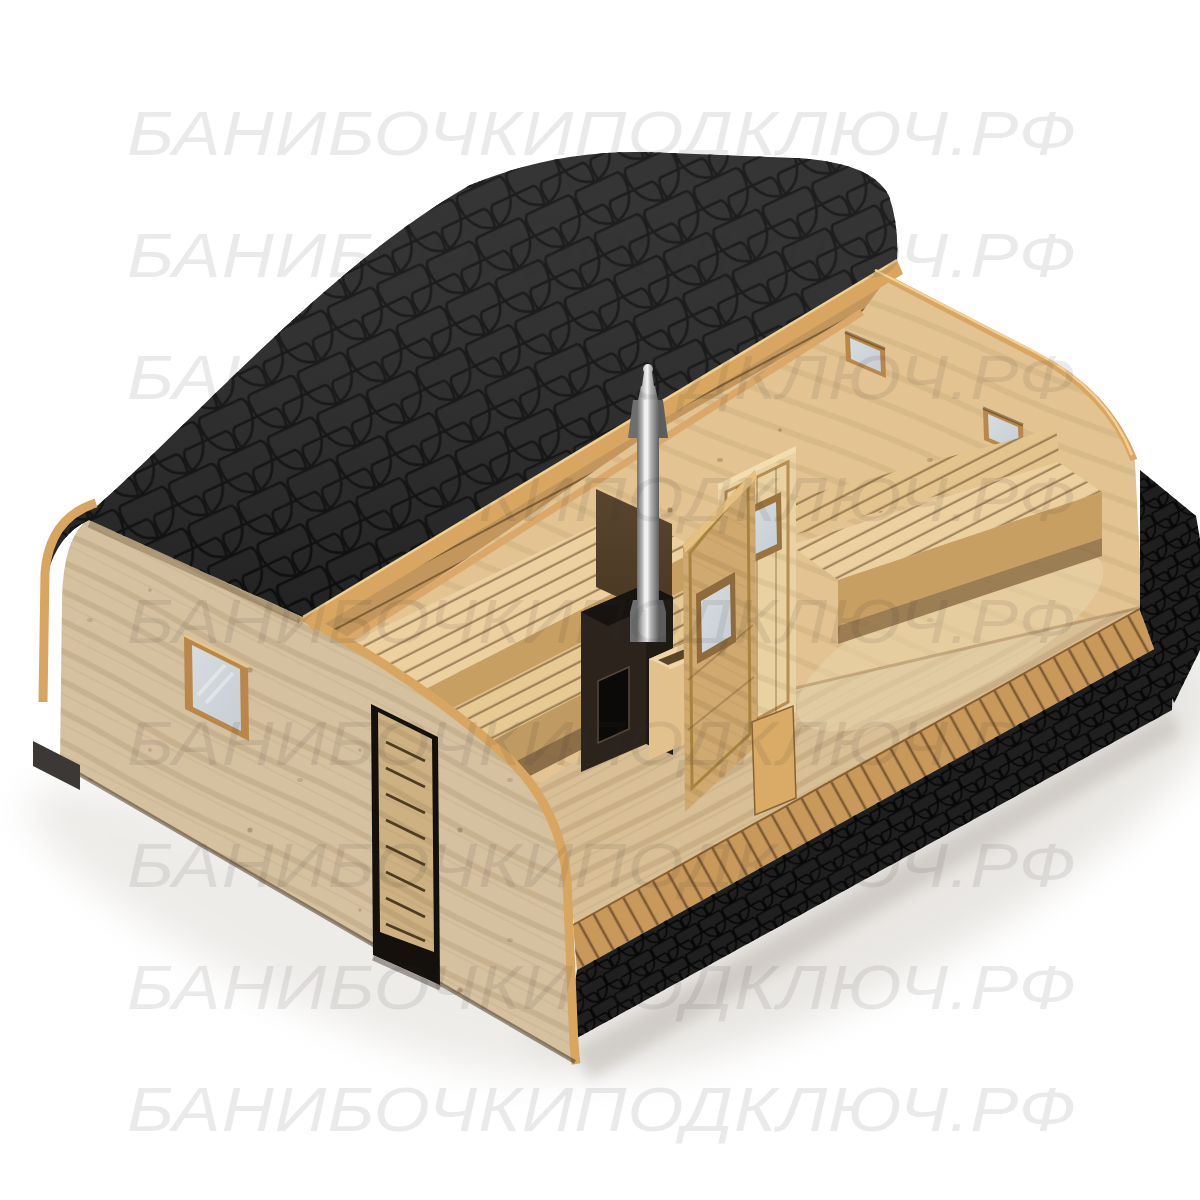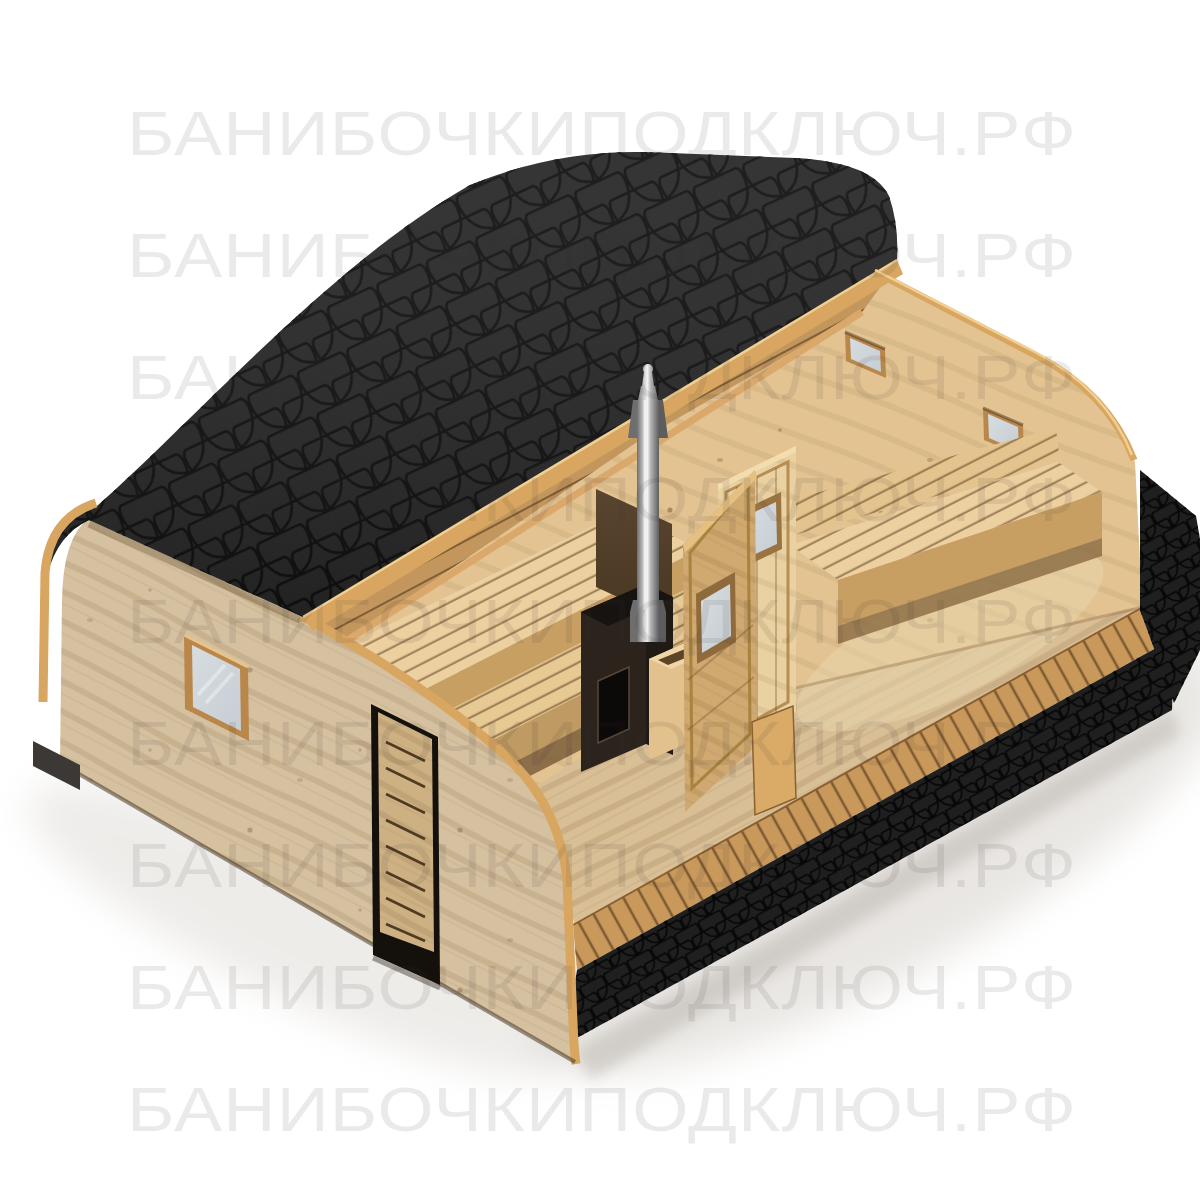--- a/index.html
+++ b/index.html
@@ -1,16 +1,16 @@
 <!DOCTYPE html>
 <html style="--bg: #ffffff; --watermark: rgba(55,50,45,0.10); --roof_base: #242424; --roof_line: #0b0b0b; --edge_board: #d8a660; --edge_board_light: #f2d094; --wall_front: #d5c1a0; --wall_warm: #e3c392; --floor_wood: #d9bf96; --bench_top: #ecd0a0; --bench_face: #c79f63; --ceiling_wood: #c2965c; --deck_wood: #c9995c; --skirt_black: #1f1f1f; --frame_wood: #b9874a; --glass: #c7ced4; --stove_dark: #2b231c; --stove_panel: #46341f; --metal_light: #f4f4f4; --metal_dark: #5d5d5d; --shadow: #cfcac3;"><head>
 <meta charset="utf-8">
 <style>
   html,body{margin:0;padding:0;background:var(--bg,#fff);}
-  .stage{width:1200px;height:1200px;position:relative;overflow:hidden;background:var(--bg,#fff);}
+  .stage{width:1200px;height:1200px;position:relative;overflow:hidden;background:var(--bg,#fff);font-style:italic;}
   svg{display:block;}
   .wm{font-family:"Liberation Sans",sans-serif;font-size:63px;font-weight:400;
       fill:var(--watermark,rgba(55,50,45,0.10));letter-spacing:1px;}
 </style>
 </head>
 <body>
 
 <div class="stage">
 <svg viewBox="0 0 1200 1200" width="1200" height="1200" role="img" aria-label="Cutaway 3D render of a quadro barrel sauna with black fish-scale shingle roof, pale wooden walls, interior two-tier benches, black stove with stainless chimney, partition doors with windows, black shingled base skirt and deck edge, on a white background with a repeated watermark.">
   <defs>

